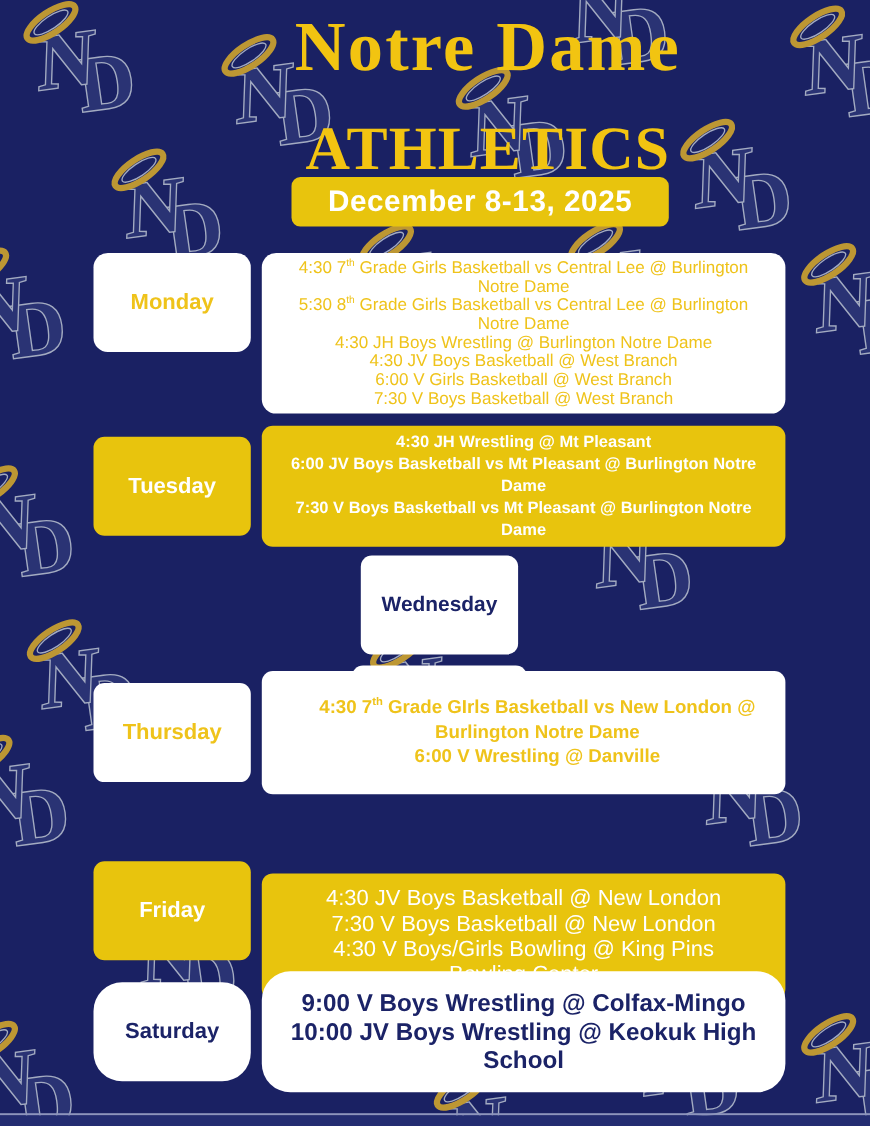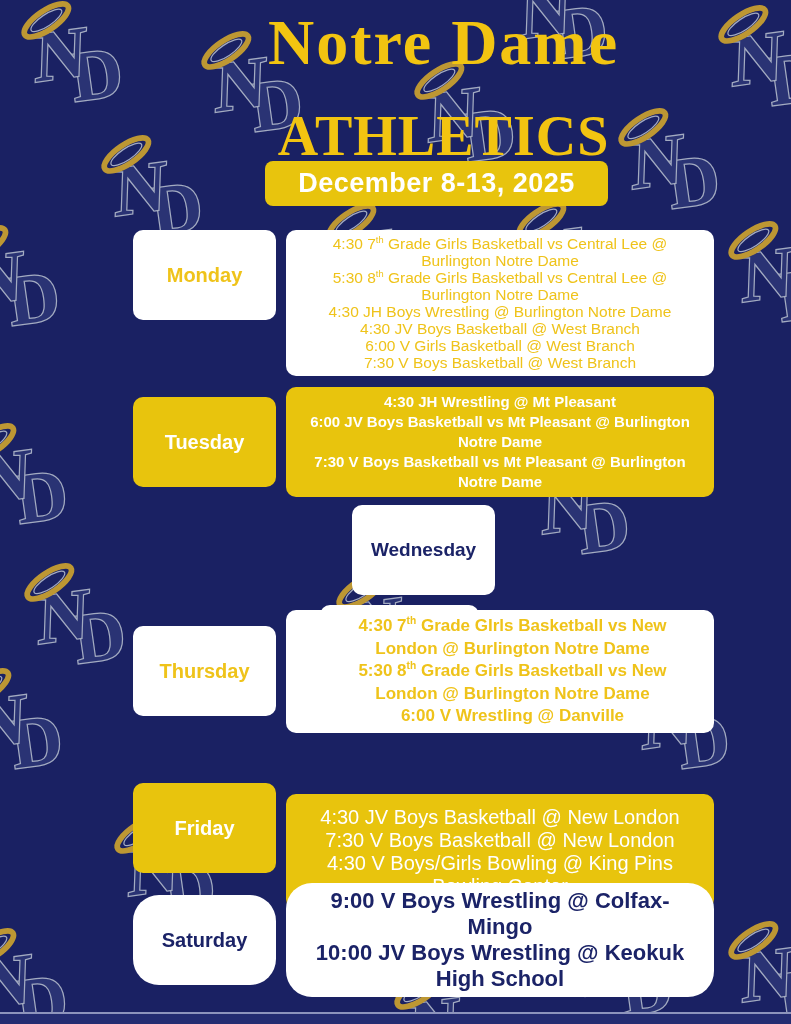--- a/index.html
+++ b/index.html
@@ -34,21 +34,21 @@
   .date-banner{
     position:absolute;top:161px;left:265px;width:343px;height:45px;
     background:var(--gold);border-radius:8px;
     display:flex;align-items:center;justify-content:center;
     color:var(--white);font-size:27px;font-weight:700;letter-spacing:0.5px;
   }
   .row{position:absolute;left:85px;width:629px;display:flex;gap:10px;align-items:center;}
   .label-box{
     flex:none;width:143px;height:90px;border-radius:10px;
     display:flex;align-items:center;justify-content:center;
-    font-weight:700;font-size:20px;margin-left:48px;
+    font-weight:700;font-size:20px;
   }
   .content-box{
     flex:1;border-radius:10px;box-sizing:border-box;
     display:flex;flex-direction:column;justify-content:center;
     text-align:center;padding:5px 14px;
   }
   .event{margin:0;}
   sup{font-size:60%;line-height:0;}
   
   .day-monday{top:230px;align-items:flex-start;}
@@ -57,21 +57,21 @@
   .day-tuesday .content-box{min-height:100px;font-size:15px;line-height:20px;font-weight:700;}
   .day-wednesday{top:505px;flex-direction:column;}
   .day-wednesday .content-box{min-height:97px;font-size:24px;line-height:30px;font-weight:400;}
   .day-thursday{top:610px;}
   .day-thursday .content-box{min-height:112px;font-size:17px;line-height:22.5px;font-weight:700;padding-left:39px;}
   .day-friday{top:747px;}
   .day-friday .content-box{min-height:115px;font-size:20px;line-height:23px;font-weight:400;margin-top:47px;}
   .day-saturday{top:883px;}
   .day-saturday .content-box{min-height:110px;font-size:22px;line-height:26px;font-weight:700;}
   
-  .day-monday .label-box,.day-monday .content-box{background:var(--white);color:var(--gold-text);}
+  .day-monday .label-box,.day-monday .content-box{background:var(--white);color:var(--gold-text);border-radius:13px;}
   .day-tuesday .label-box,.day-tuesday .content-box{background:var(--gold);color:var(--white);}
   .day-wednesday .label-box,.day-wednesday .content-box{background:var(--white);color:var(--navy-text);}
   .day-thursday .label-box,.day-thursday .content-box{background:var(--white);color:var(--gold-text);}
   .day-friday .label-box,.day-friday .content-box{background:var(--gold);color:var(--white);}
   .day-saturday .label-box,.day-saturday .content-box{background:var(--white);color:var(--navy-text);border-radius:26px;}
   .day-wednesday .label-box{font-size:19px;}
 </style>
 </head>
 <body>
 
@@ -193,21 +193,20 @@
         <div class="row day-wednesday">
           <div class="label-box">Wednesday</div>
           <div class="content-box">
             <div class="event">No Activities</div>
           </div>
         </div>
         <div class="row day-thursday">
           <div class="label-box">Thursday</div>
           <div class="content-box">
             <div class="event">4:30 7<sup>th</sup> Grade GIrls Basketball vs New London @ Burlington Notre Dame</div>
-            <div class="event">5:30 8<sup>th</sup> Grade Girls Basketball vs New London @ Burlington Notre Dame</div>
             <div class="event">6:00 V Wrestling @ Danville</div>
           </div>
         </div>
         <div class="row day-friday">
           <div class="label-box">Friday</div>
           <div class="content-box">
             <div class="event">4:30 JV Boys Basketball @ New London</div>
             <div class="event">7:30 V Boys Basketball @ New London</div>
             <div class="event">4:30 V Boys/Girls Bowling @ King Pins<br>Bowling Center</div>
           </div>

